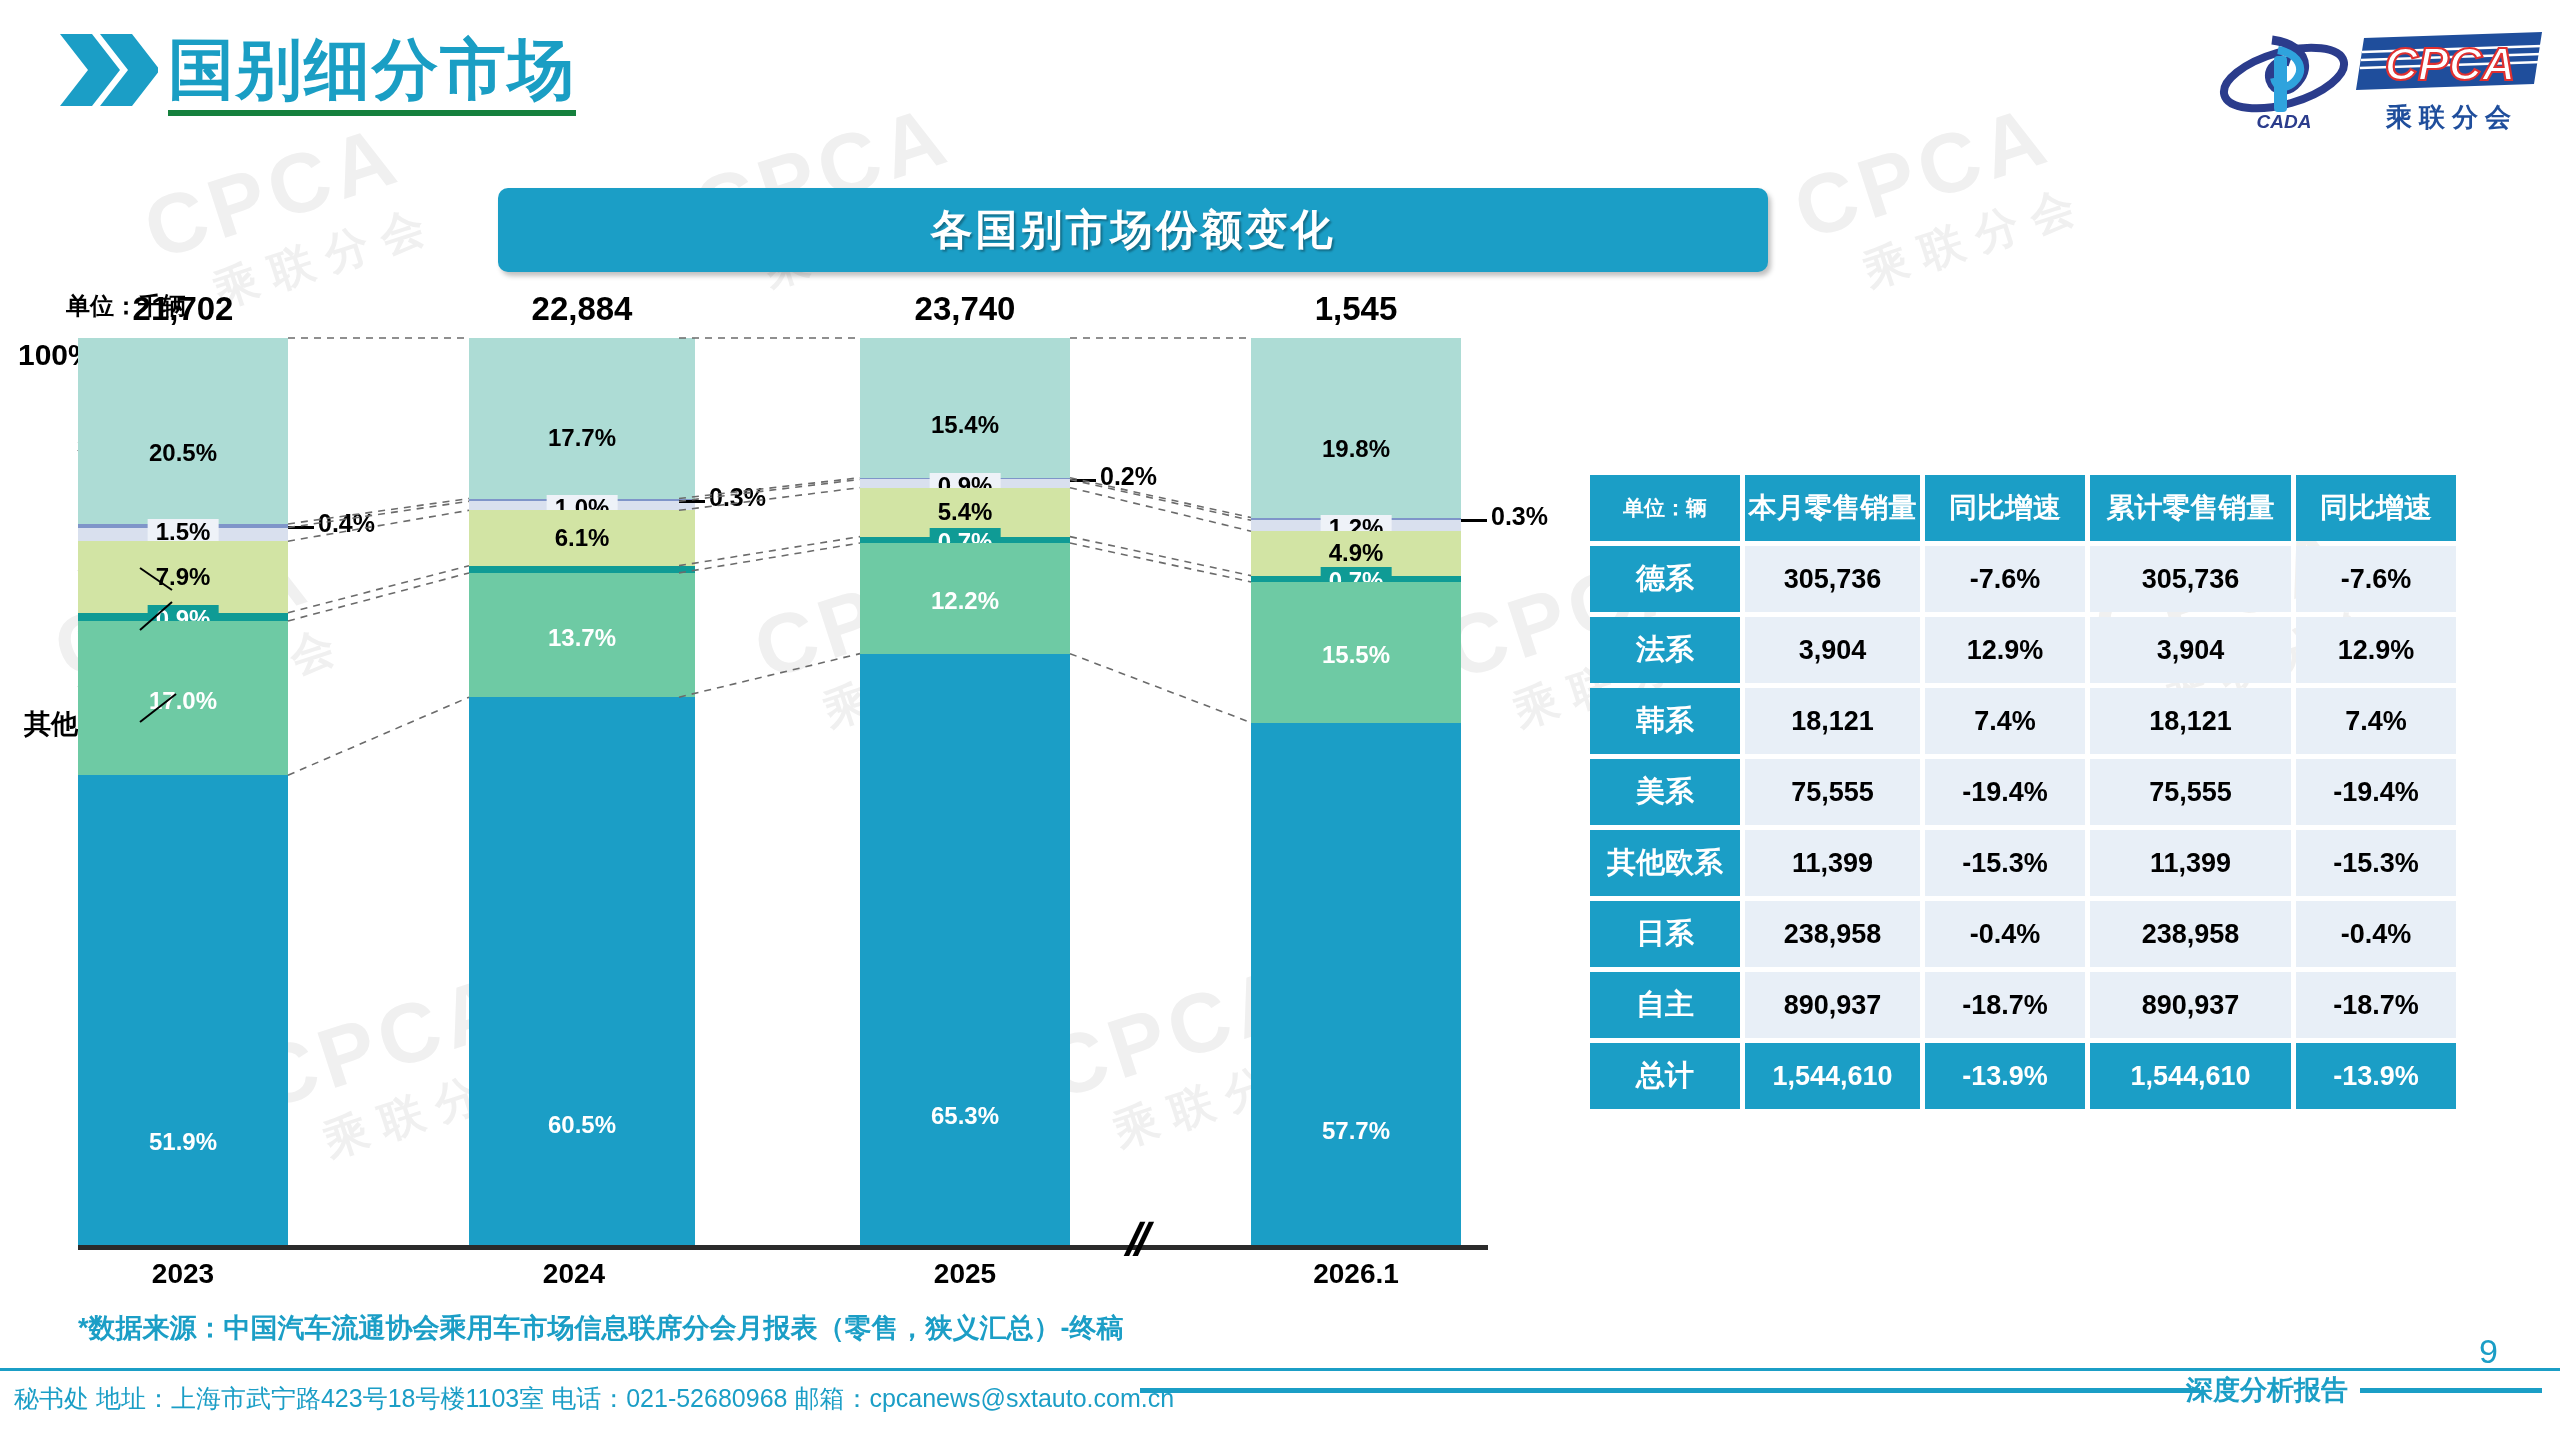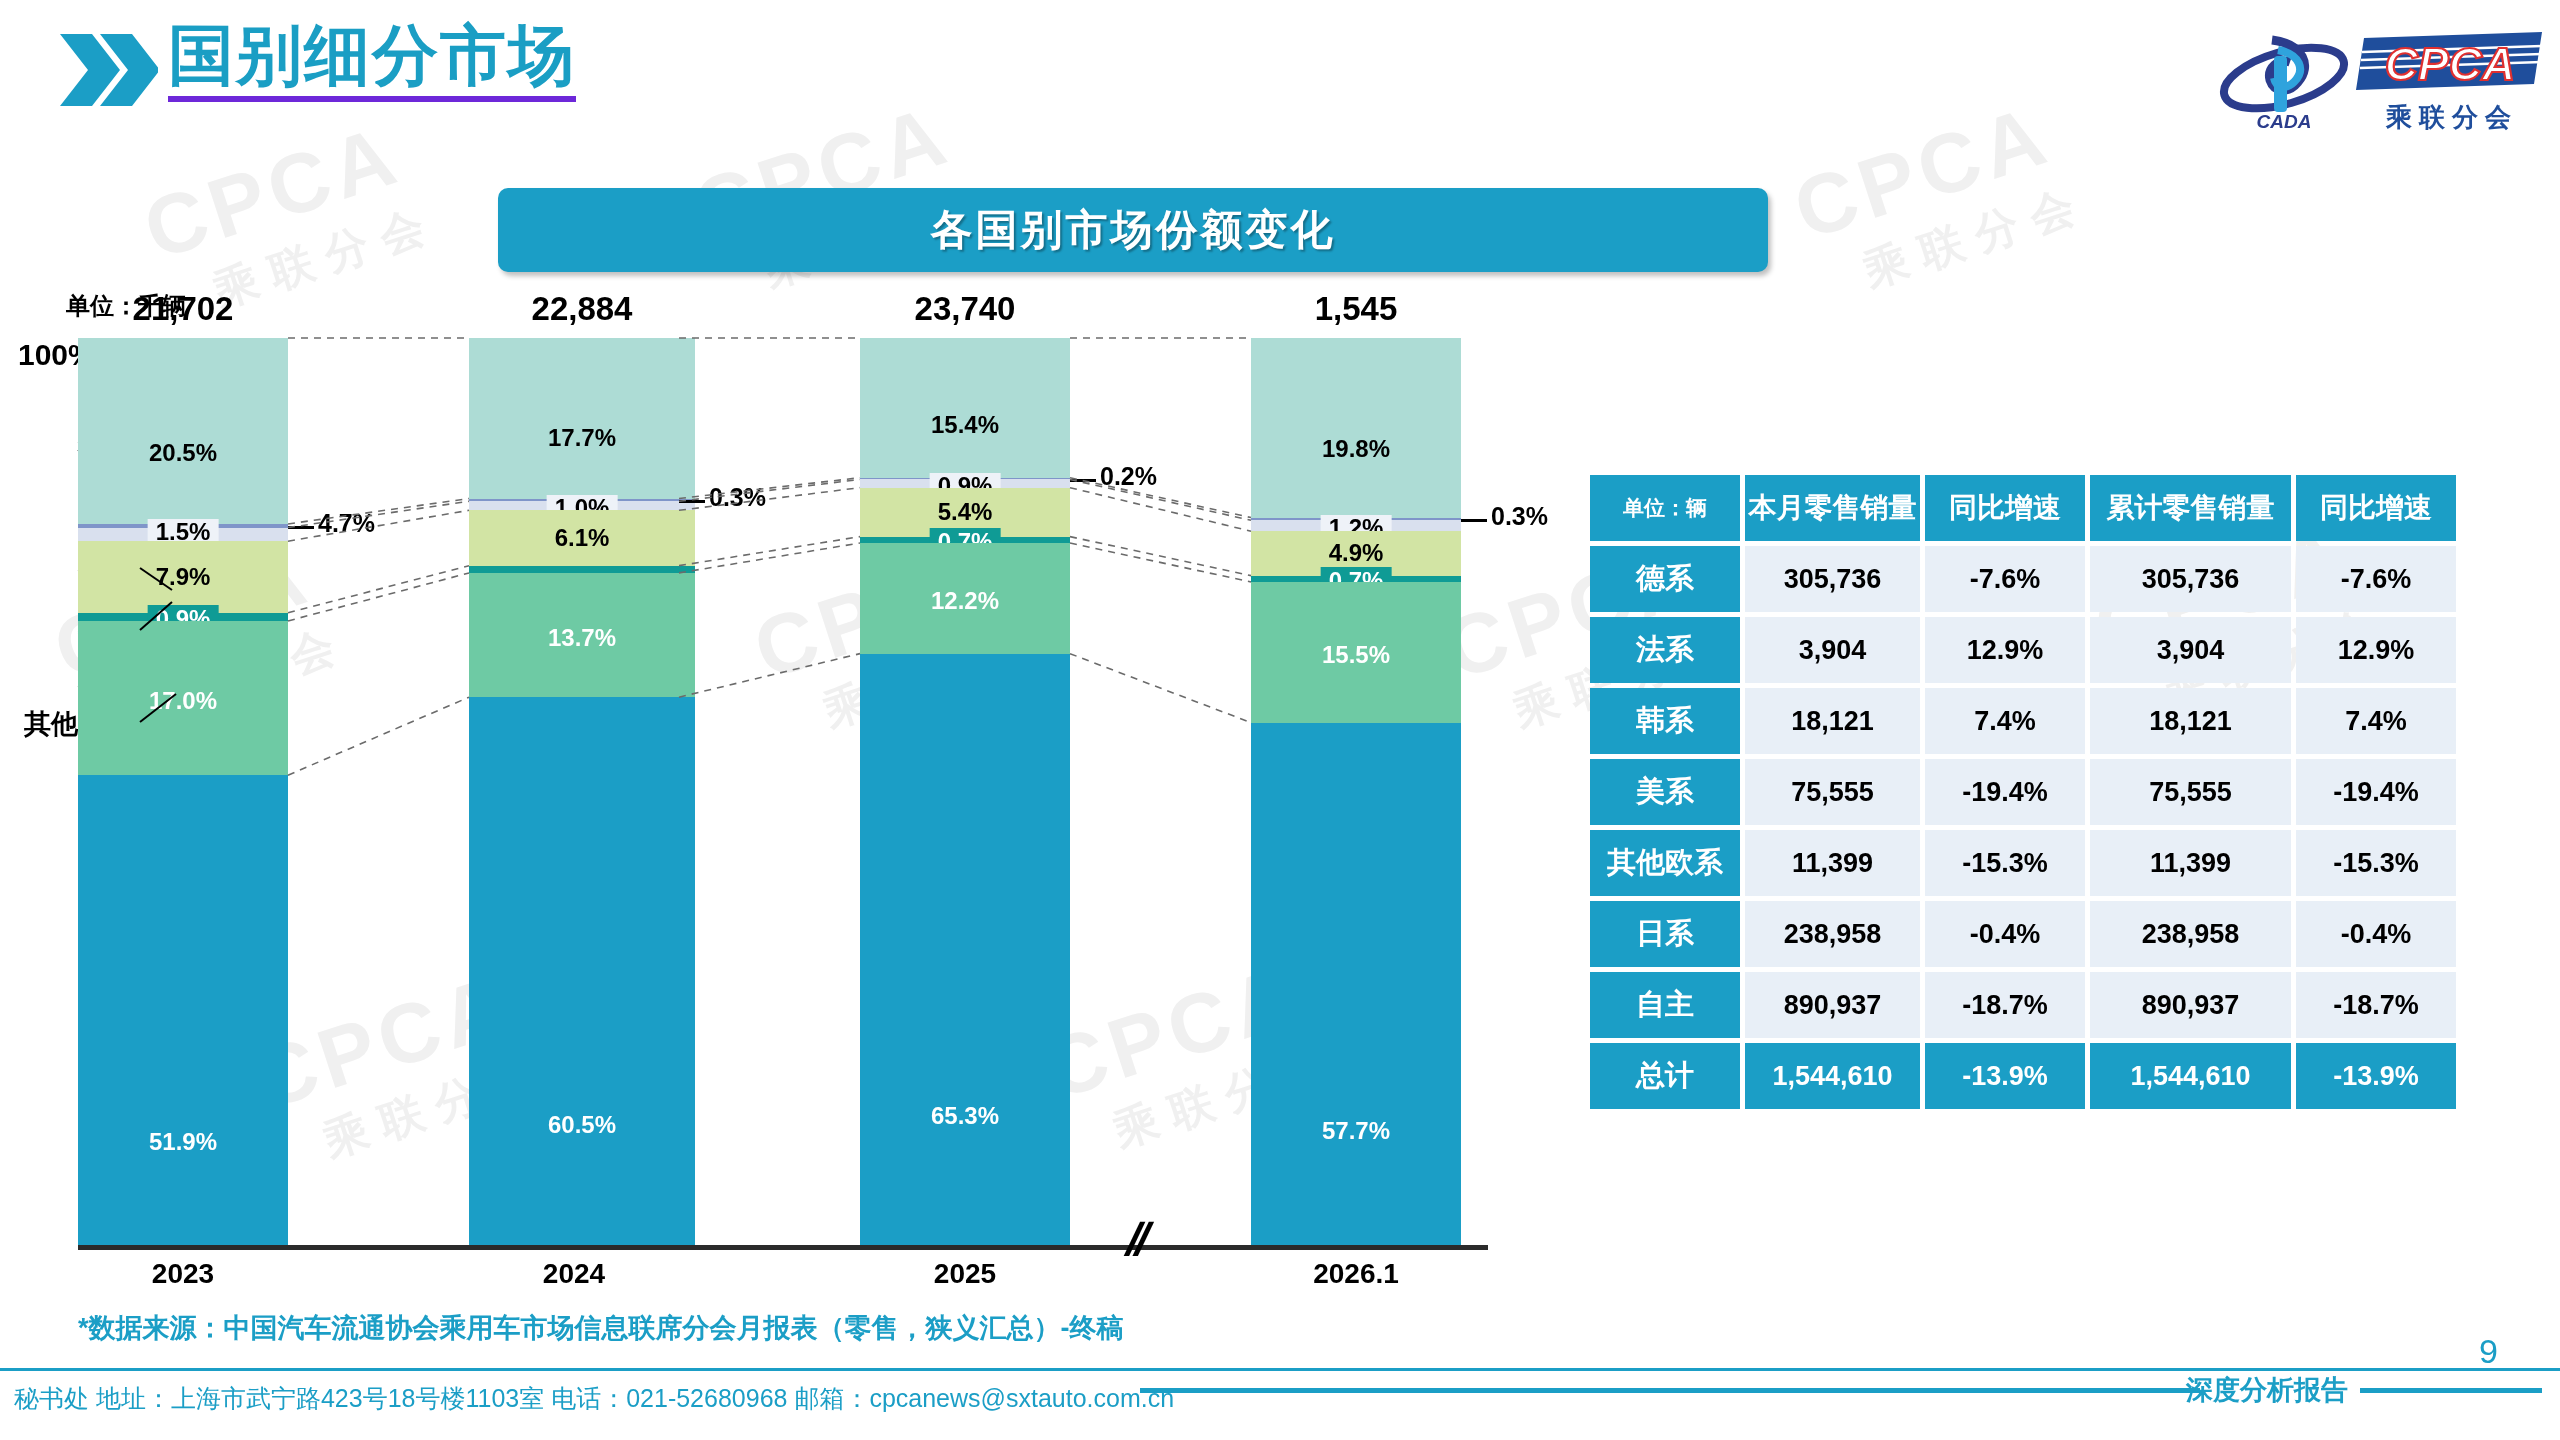--- a/index.html
+++ b/index.html
@@ -17,24 +17,24 @@
     transform:rotate(-18deg);user-select:none;pointer-events:none;
     white-space:nowrap;z-index:0;
   }
   .wm .wm-big{font-size:84px;letter-spacing:6px;display:block;}
   .wm .wm-sm{font-size:44px;letter-spacing:14px;display:block;margin-left:46px;}
 
   
   .header{position:absolute;left:0;top:0;width:100%;height:160px;z-index:5;}
   .chev{position:absolute;left:58px;top:30px;}
   .page-title{
-    position:absolute;left:168px;top:22px;
+    position:absolute;left:168px;top:36px;
     font-size:66px;font-weight:bold;color:#1a9ec4;
     letter-spacing:2px;line-height:1;
-    border-bottom:6px solid #6d28d9;padding-bottom:8px;
+    border-bottom:6px solid #15803d;padding-bottom:8px;
   }
   .logo{position:absolute;right:18px;top:22px;width:330px;height:112px;}
 
   
   .banner{
     position:absolute;left:498px;top:188px;width:1270px;height:84px;
     background:#1b9ec6;border-radius:10px;
     box-shadow:3px 4px 5px rgba(0,0,0,.25);
     display:flex;align-items:center;justify-content:center;z-index:5;
   }
@@ -291,21 +291,21 @@
 
     <div class="xaxis"></div>
     <div class="axis-break" style="left:1128px;">//</div>
     <div id="xlabels">
         <div class="xlab" style="left: 78px; width: 210px;">2023</div>
         <div class="xlab" style="left: 469px; width: 210px;">2024</div>
         <div class="xlab" style="left: 860px; width: 210px;">2025</div>
         <div class="xlab" style="left: 1251px; width: 210px;">2026.1</div>
       </div>
   <div class="outside-tick" style="left: 288px; top: 235.749px; width: 26px;"></div>
-      <div class="outside-val" style="left: 318px; top: 218.749px;">4.7%</div>
+      <div class="outside-val" style="left: 318px; top: 218.749px;">0.4%</div>
       <div class="outside-tick" style="left: 679px; top: 209.899px; width: 26px;"></div>
       <div class="outside-val" style="left: 709px; top: 192.899px;">0.3%</div>
       <div class="outside-tick" style="left: 1070px; top: 188.585px; width: 26px;"></div>
       <div class="outside-val" style="left: 1100px; top: 171.585px;">0.2%</div>
       <div class="outside-tick" style="left: 1461px; top: 228.946px; width: 26px;"></div>
       <div class="outside-val" style="left: 1491px; top: 211.946px;">0.3%</div>
     </div>
 
   <div class="source-note">*数据来源：中国汽车流通协会乘用车市场信息联席分会月报表（零售，狭义汇总）-终稿</div>
 

